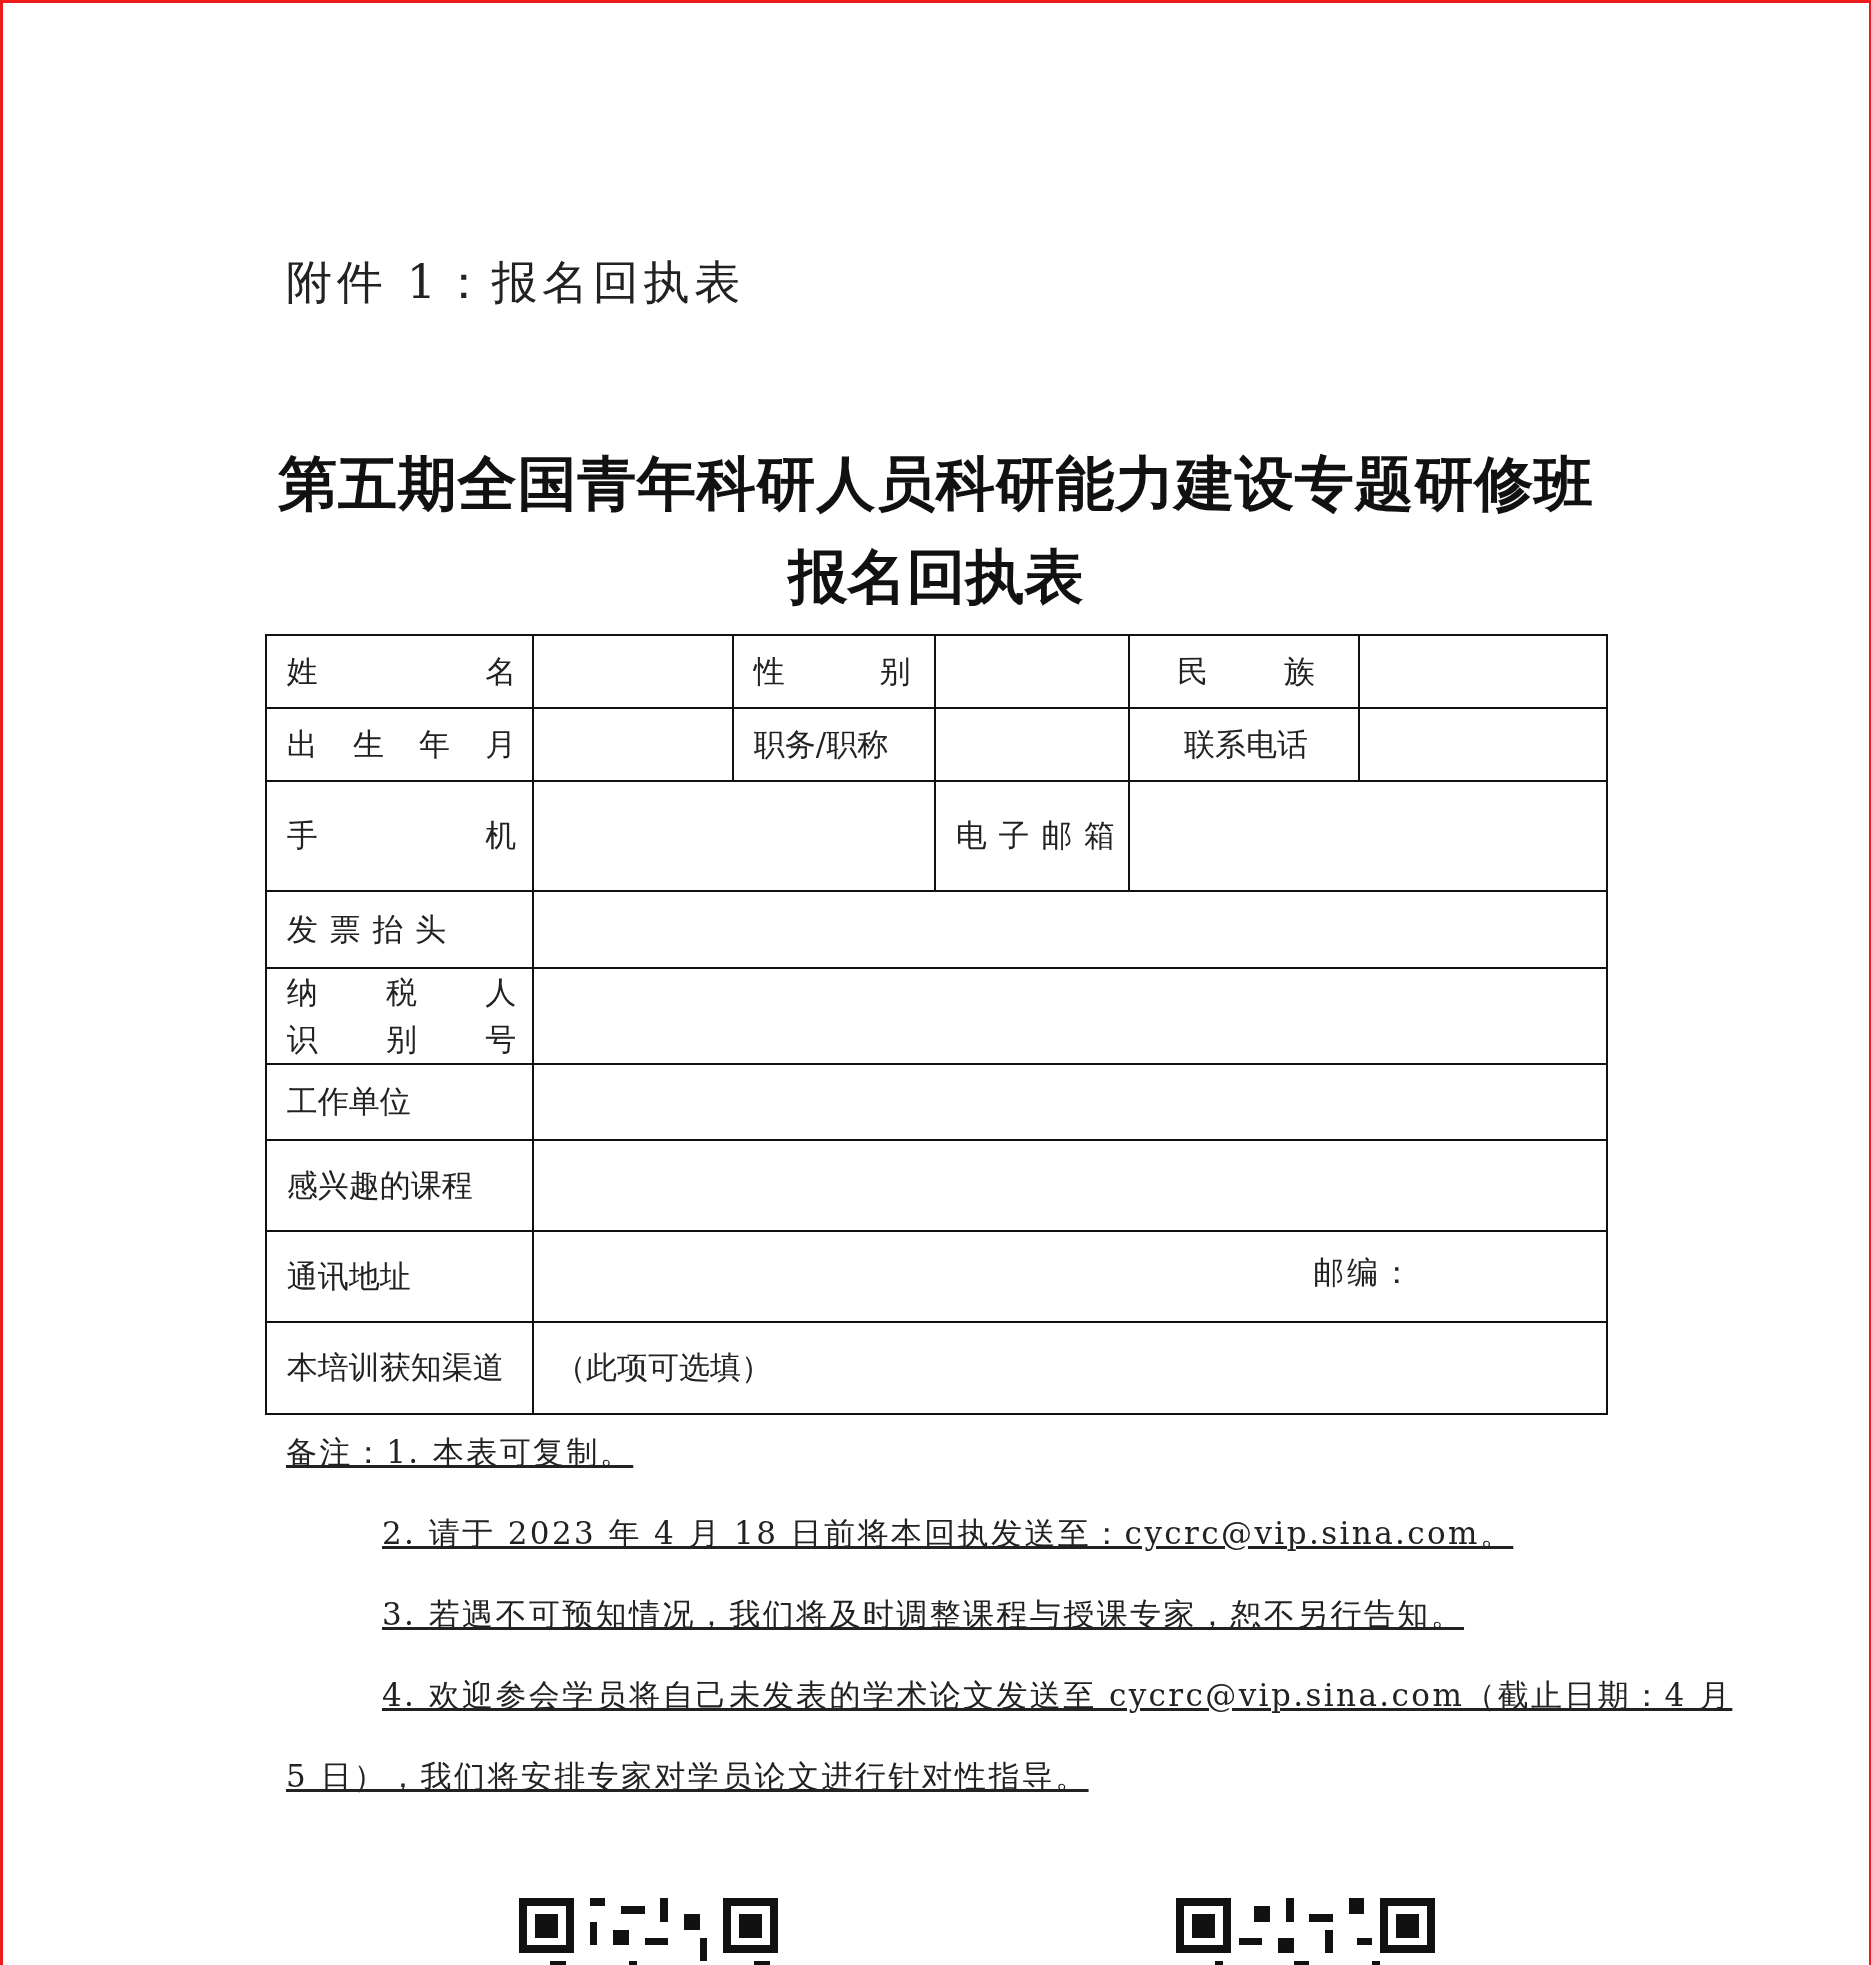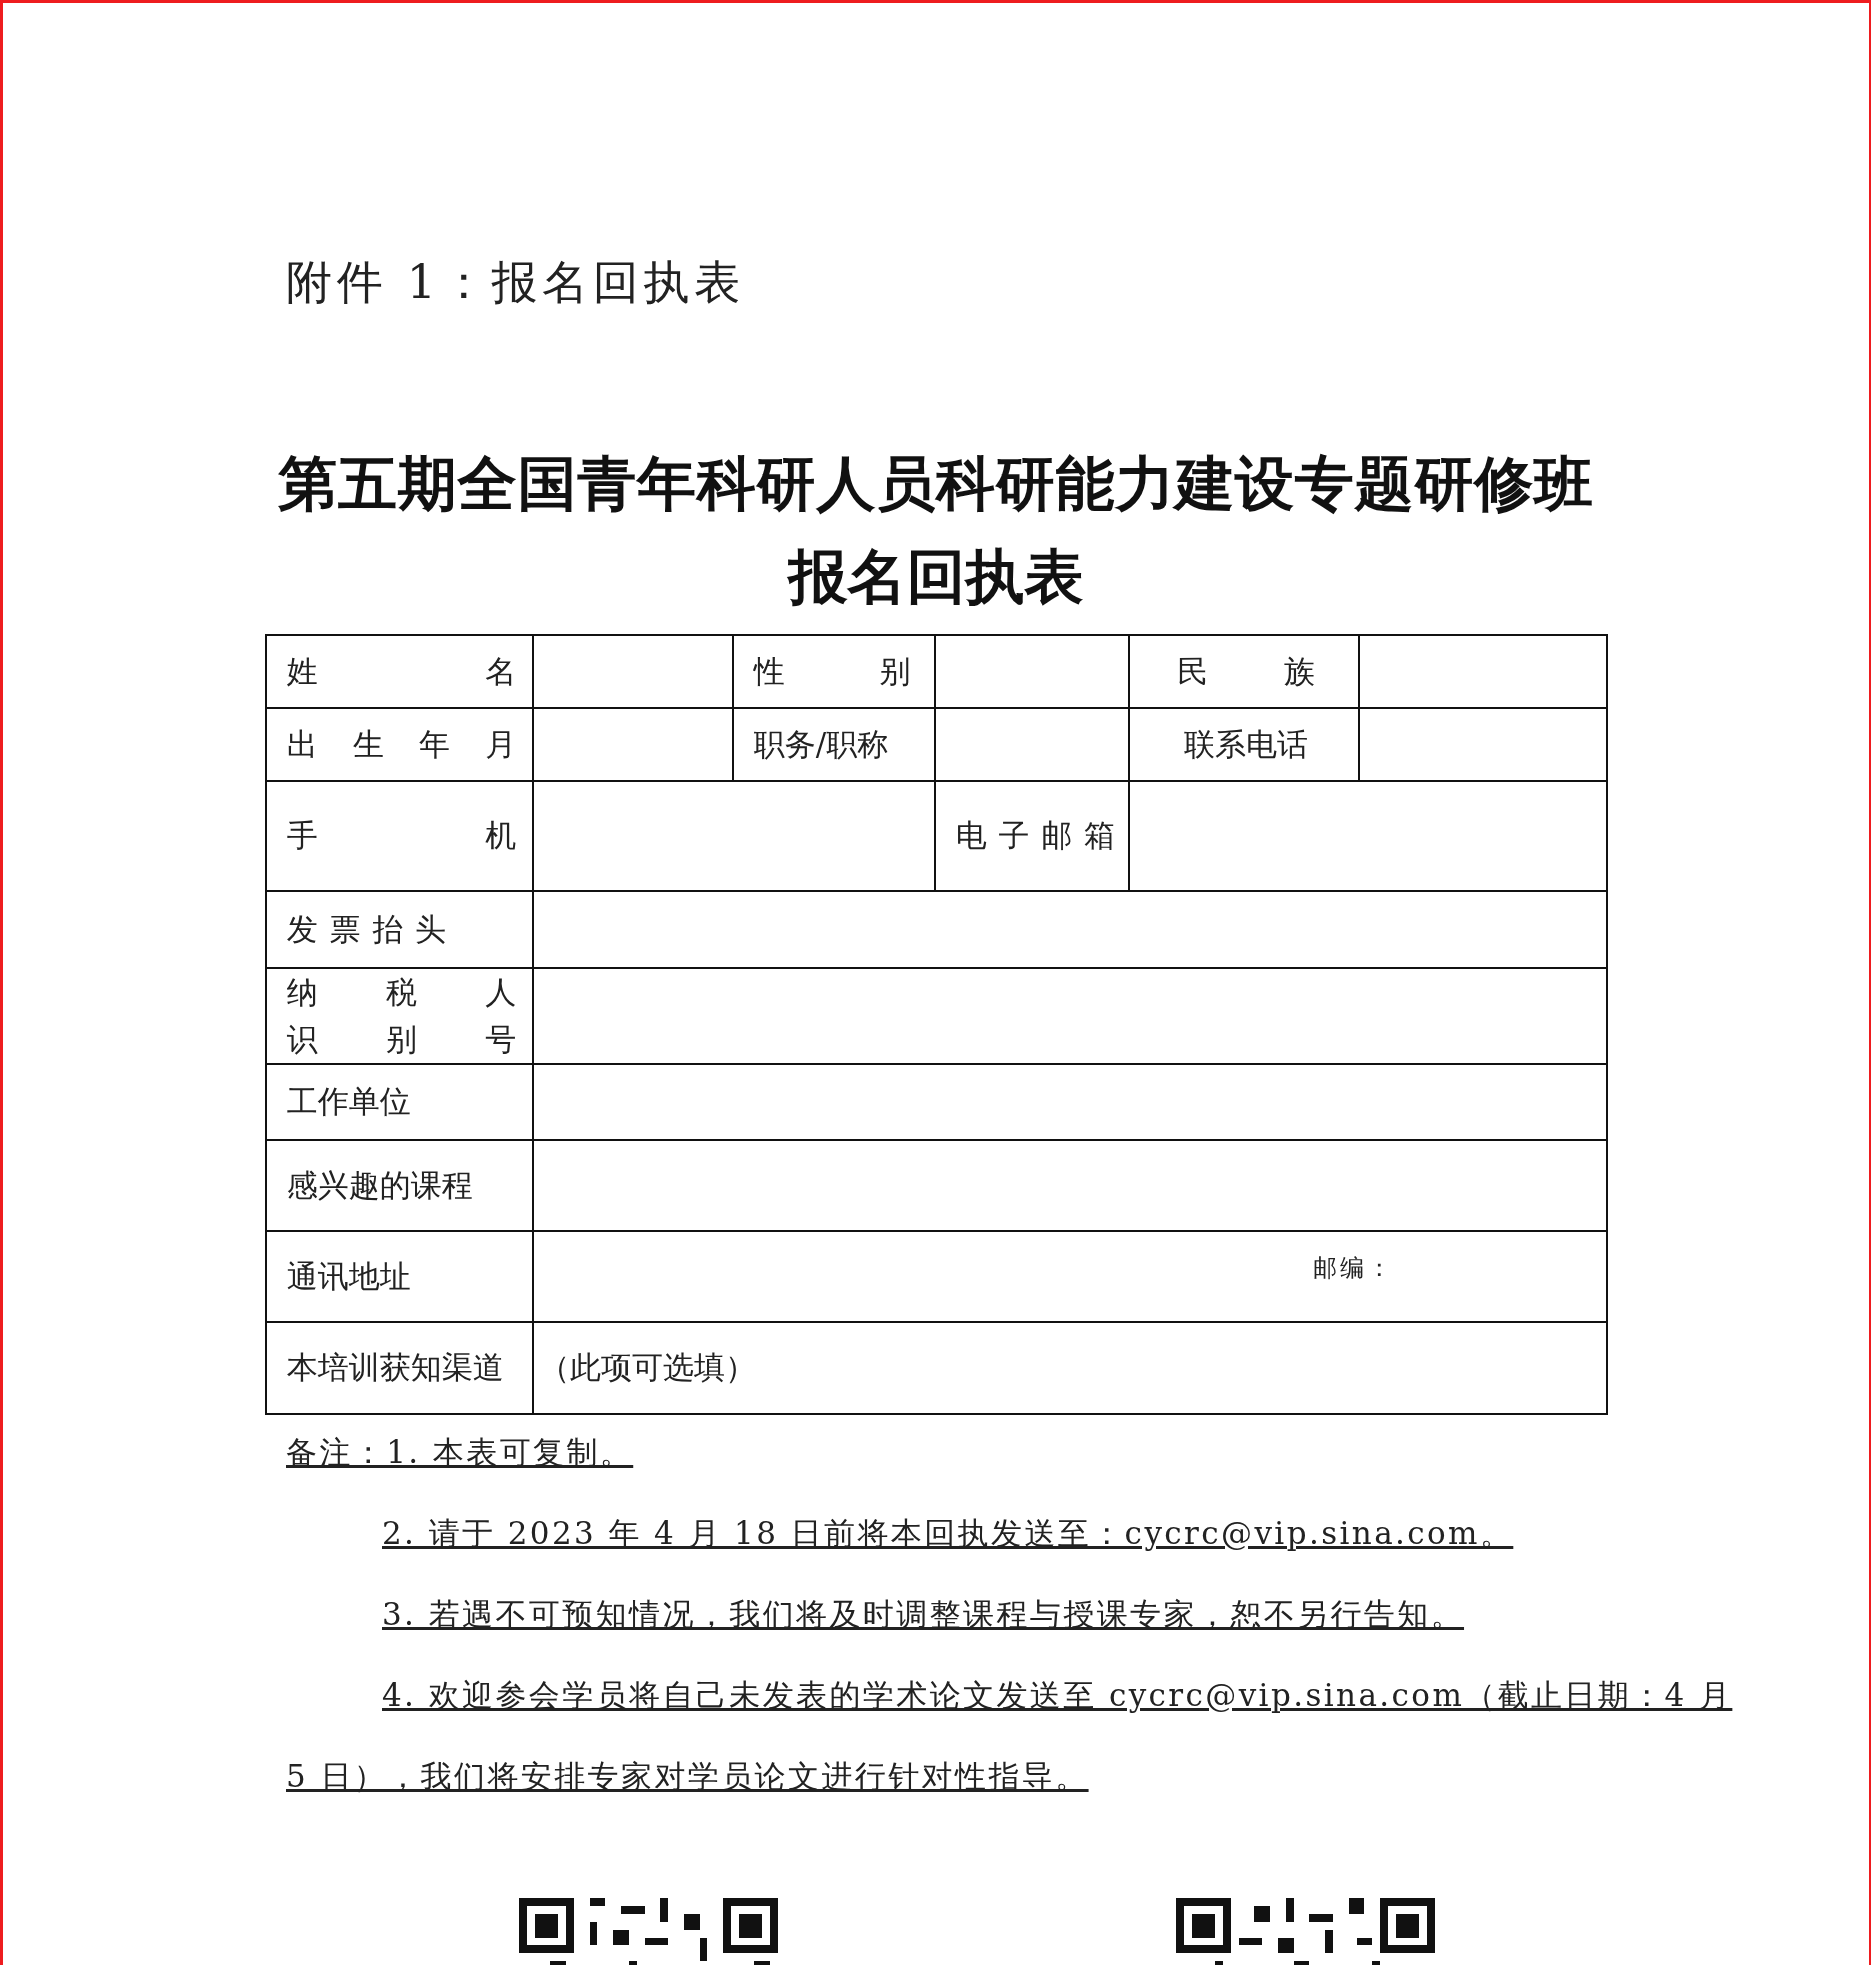--- a/index.html
+++ b/index.html
@@ -7,21 +7,21 @@
   .page-border { position:absolute; left:0; top:0; width:1872px; height:2647px; box-sizing:border-box; border:3.9px solid #ee1c1f; pointer-events:none; }
   .attach { position:absolute; left:286px; top:252px; font-size:46px; letter-spacing:4.7px; font-weight:300; color:#222; }
   .title { position:absolute; left:0; width:1872px; text-align:center; font-size:59px; font-weight:bold; font-family:"DejaVu Serif",serif; color:#111; }
   .title.t1 { top:426px; letter-spacing:0.8px;margin-top:19px; }
   .title.t2 { top:538px; }
   table.form { position:absolute; left:265px; top:634px; border-collapse:collapse; table-layout:fixed; width:1341px; }
   table.form td { border:2.4px solid #111; padding:0 0 0 19.7px; font-size:31px; color:#222; vertical-align:middle; box-sizing:border-box; }
   .lbl-spread { display:flex; justify-content:space-between; padding-right:15.7px; }
   .lbl-spaced { letter-spacing:19px; }
   .two-line { line-height:47px; }
-  .postcode { position:absolute; left:1313px; top:1252px; font-size:24px; color:#222; letter-spacing:3.1px; }
+  .postcode { position:absolute; left:1313px; top:1252px; font-size:31px; color:#222; letter-spacing:3.1px; }
   .notes { position:absolute; left:286px; top:1431px; width:1336px; font-size:31px; color:#222;text-decoration:underline; }
   .notes p { margin:0; height:81px; line-height:43px; letter-spacing:2.4px; white-space:nowrap; }
   .notes p.indent { padding-left:96px; }
   .qr-block { position:absolute; top:1898px; width:275px; text-align:center; }
   .qr-block .qr { width:259px; height:244px; margin:0 auto; background:#fff; position:relative; }
 </style>
 </head>
 <body>
 
 <div class="page-border"></div>
@@ -116,21 +116,21 @@
   <tr style="height:91px">
     <td>感兴趣的课程</td>
     <td colspan="5"></td>
   </tr>
   <tr style="height:91px">
     <td>通讯地址</td>
     <td colspan="5"></td>
   </tr>
   <tr style="height:92px">
     <td>本培训获知渠道</td>
-    <td colspan="5" style="padding-left:5px">（此项可选填）</td>
+    <td colspan="5" style="padding-left:21px">（此项可选填）</td>
   </tr>
 </tbody>
   </table>
 
 <div class="postcode">邮编：</div>
 
 <div class="notes">
   <p>备注：1. 本表可复制。</p>
   <p class="indent">2. 请于 2023 年 4 月 18 日前将本回执发送至：cycrc@vip.sina.com。</p>
   <p class="indent">3. 若遇不可预知情况，我们将及时调整课程与授课专家，恕不另行告知。</p>

